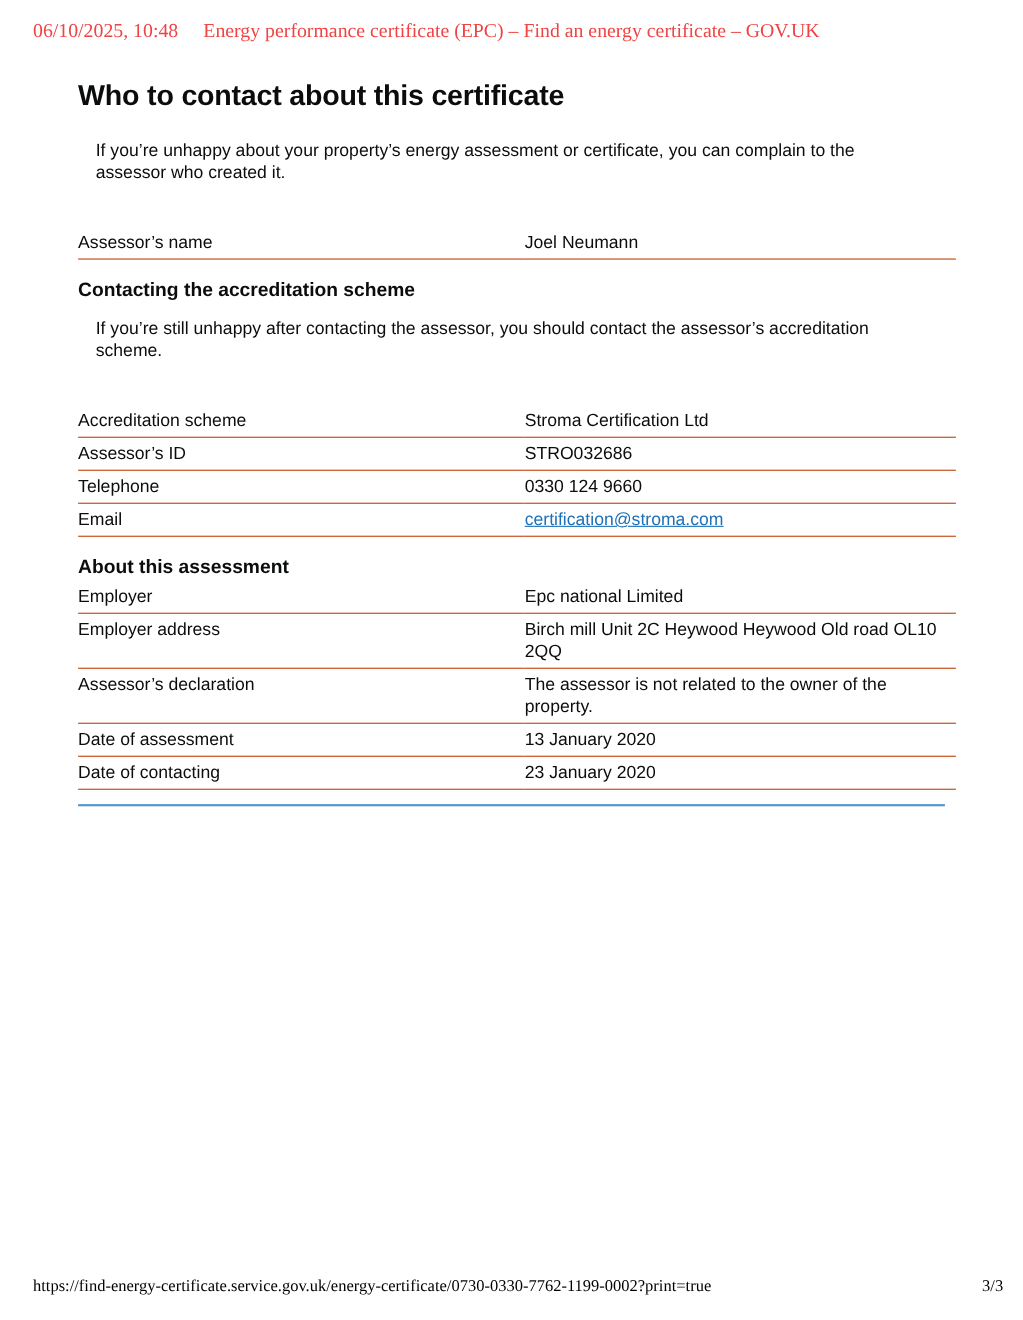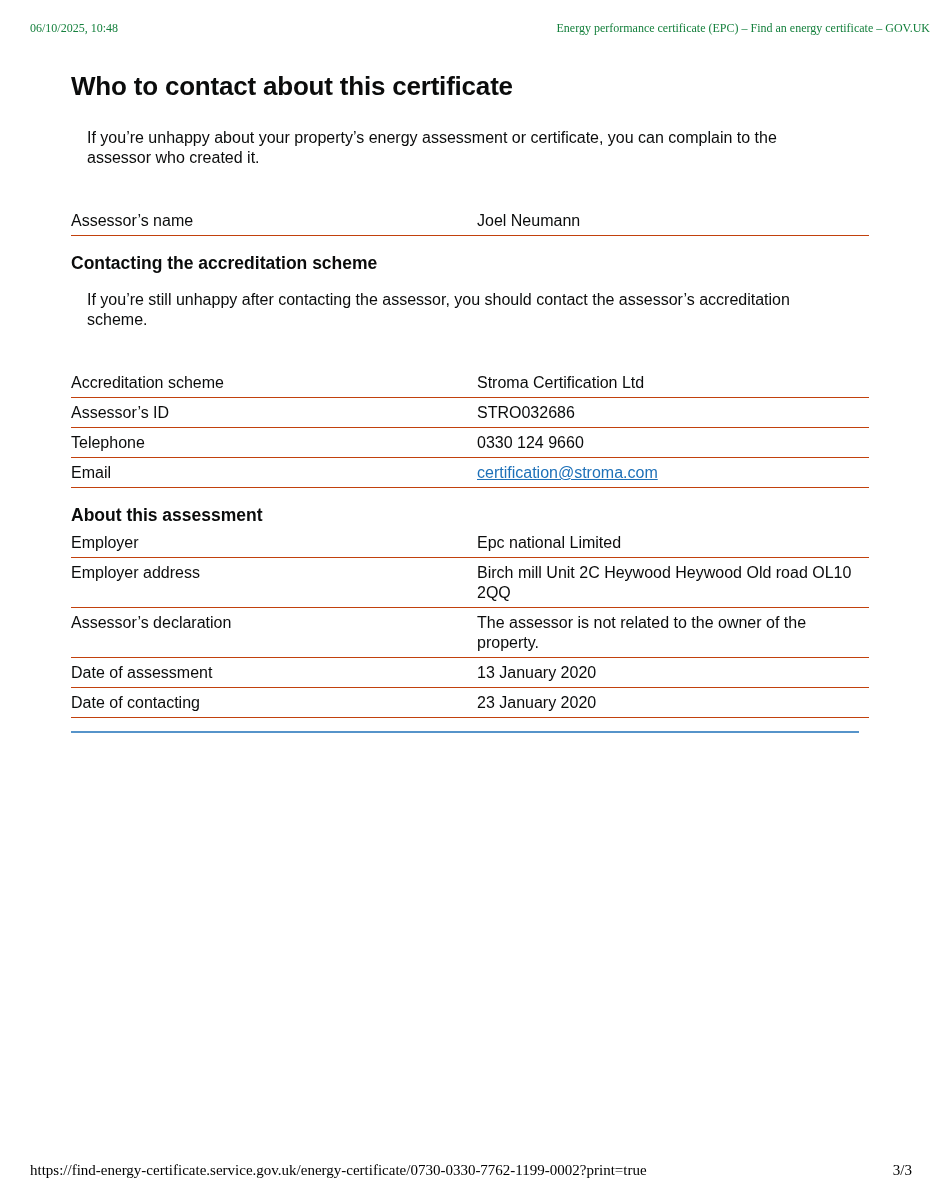--- a/index.html
+++ b/index.html
@@ -23,36 +23,36 @@
   }
 
   
   .print-header {
     position: absolute;
     top: 20px;
     left: 0;
     width: 930px;
     height: 16px;
     font-family: "Liberation Serif", serif;
-    font-size: 12px;
-    color: #15803d;
+    font-size: 18px;
+    color: #ef4444;
     line-height: 16px;
   }
   .print-header .ph-left {
     position: absolute;
     left: 30px;
     top: 0;
     white-space: nowrap;
   }
   .print-header .ph-center {
     position: absolute;
     left: 0;
     top: 0;
     width: 930px;
-    text-align: right;
+    text-align: center;
     white-space: nowrap;
   }
 
   
   .print-footer {
     position: absolute;
     bottom: 22px;
     left: 0;
     width: 930px;
     height: 16px;

